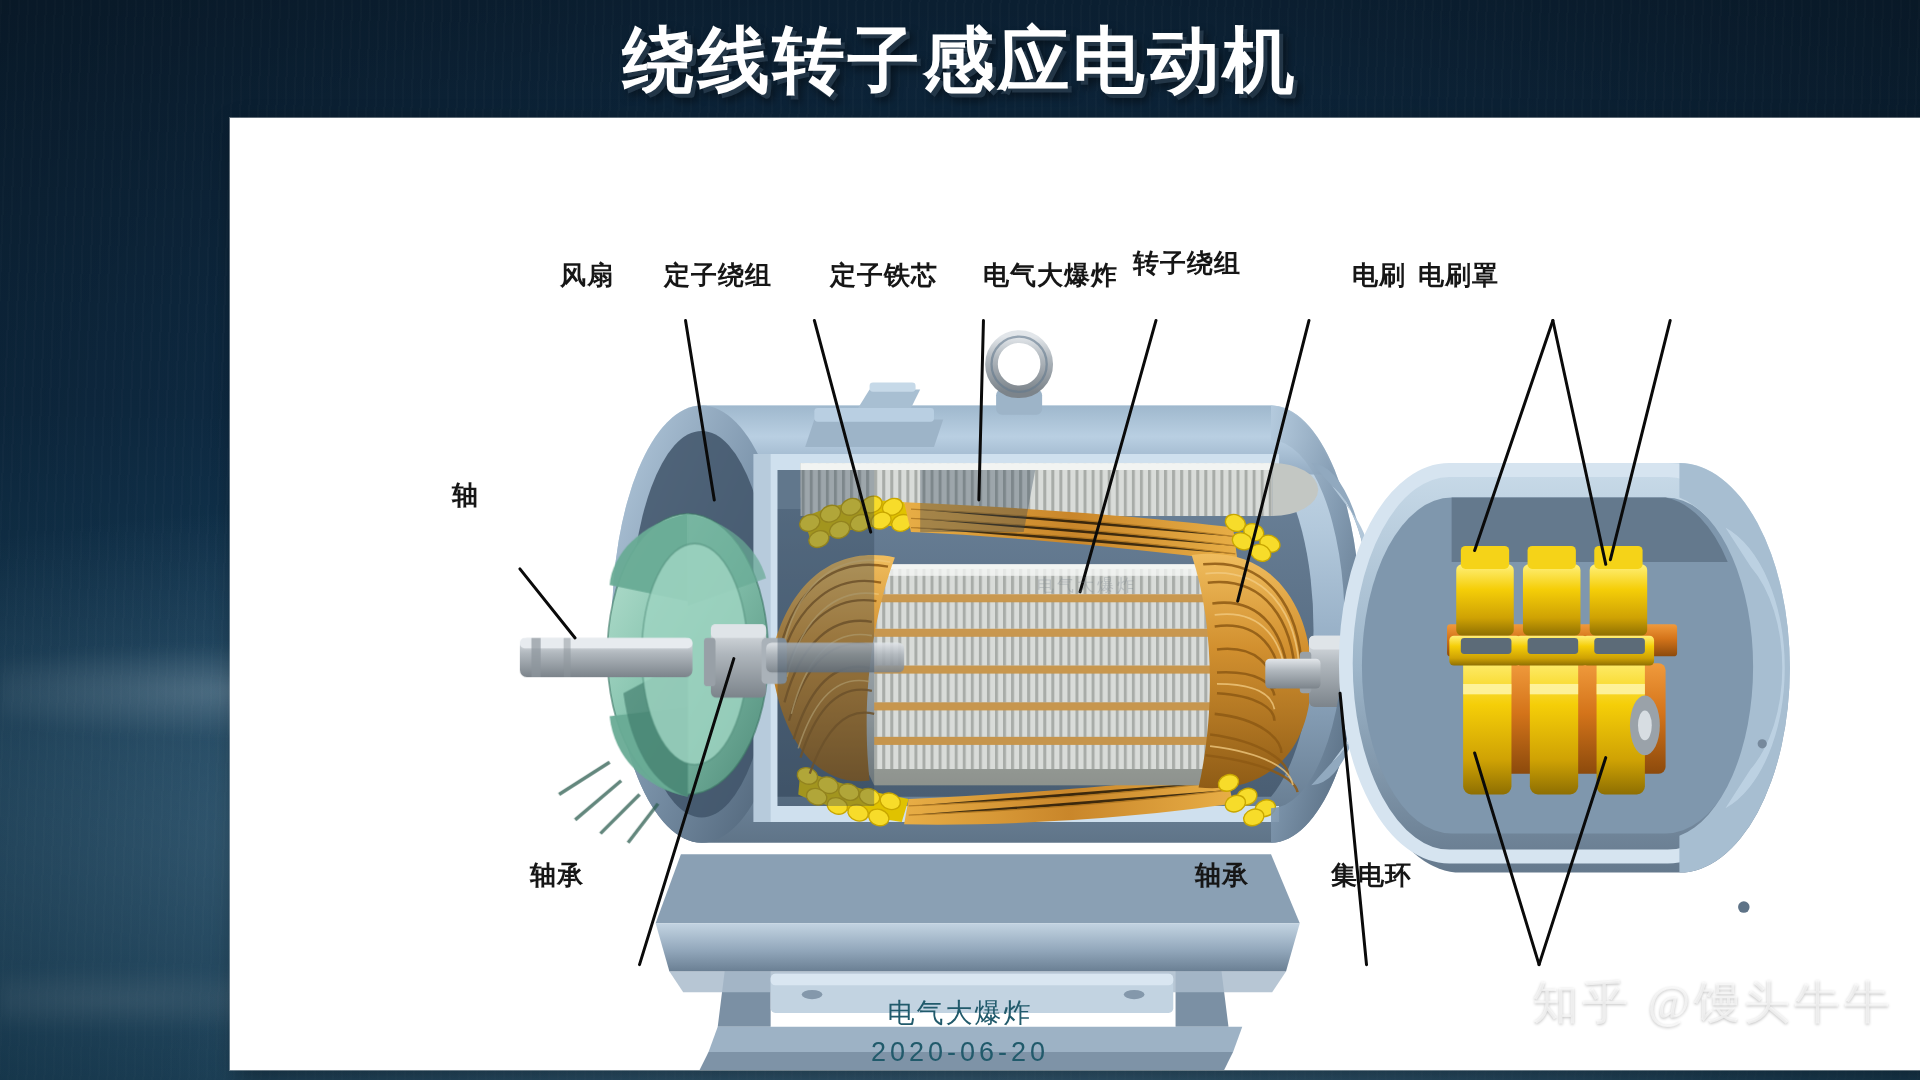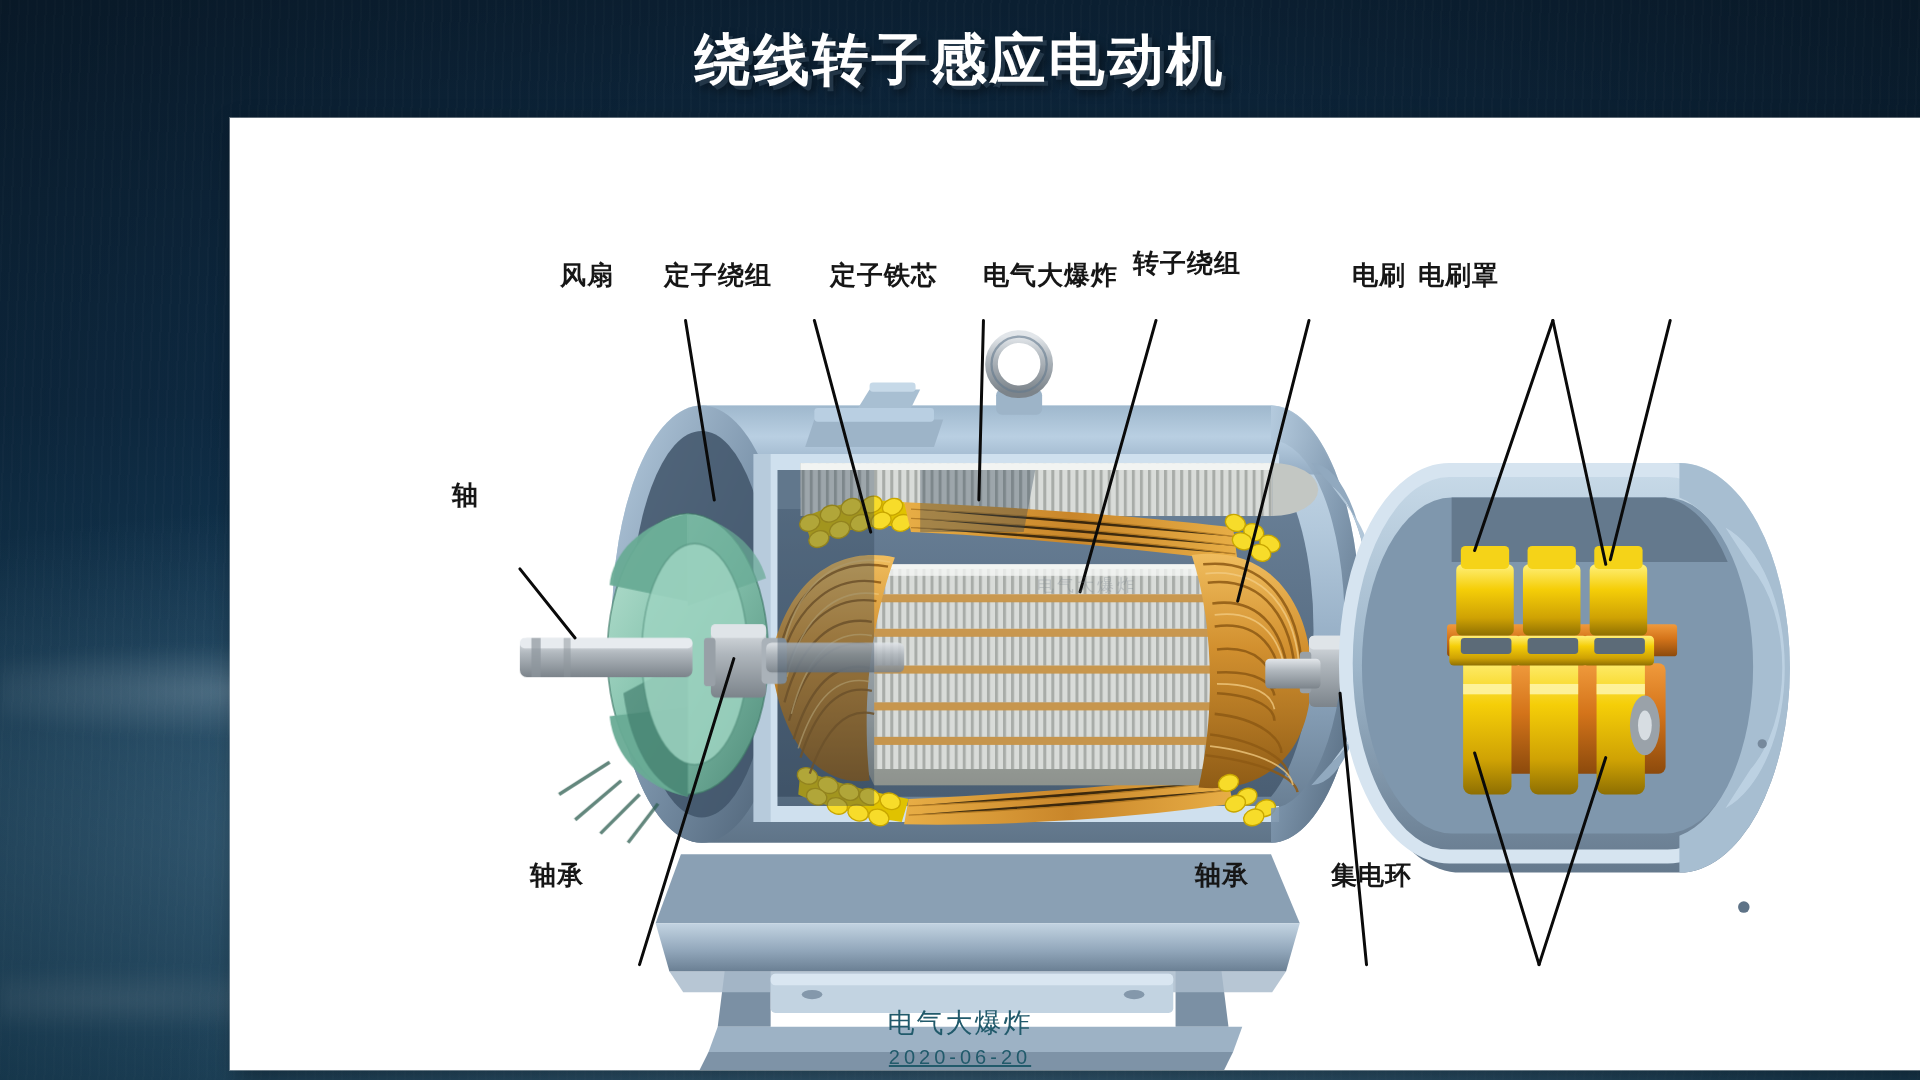--- a/index.html
+++ b/index.html
@@ -43,21 +43,21 @@
   }
   .bg-vignette {
     position:absolute; inset:0;
     background:radial-gradient(ellipse 85% 78% at 50% 42%, rgba(0,0,0,0) 40%, rgba(0,0,0,.42) 100%);
   }
 
   
   #title {
     position:absolute; left:0; right:0; top:6px; height:110px;
     display:flex; align-items:center; justify-content:center;
-    font-size:56px; font-weight:bold; letter-spacing:3px;
+    font-size:72px; font-weight:bold; letter-spacing:3px;
     color:#ffffff; white-space:nowrap;
     text-shadow:
       4px 4px 0 rgba(40,60,78,.85),
       6px 7px 10px rgba(0,0,0,.55);
   }
 
   
   #panel {
     position:absolute; left:230px; top:118px; width:1714px; height:952px;
     background:#ffffff;
@@ -77,21 +77,21 @@
   
   #motor { position:absolute; inset:0; }
 
   
   #credit {
     position:absolute; left:0; right:0; bottom:8px;
     text-align:center; color:#215a6b;
     font-size:27px; line-height:1.45; letter-spacing:2px;
     font-family:"Liberation Sans","DejaVu Sans",sans-serif;
   }
-  #credit .date { letter-spacing:4px; font-size:20px;text-decoration:underline; }
+  #credit .date { letter-spacing:4px; font-size:27px; }
   #zhihu {
     position:absolute; right:26px; bottom:46px;
     font-size:46px; color:rgba(255,255,255,.62);
     letter-spacing:4px; white-space:nowrap;
     font-family:"Liberation Serif","DejaVu Serif",serif;
     text-shadow:0 1px 3px rgba(0,0,0,.25);
   }
   #ghost {
     position:absolute; left:50%; top:456px; transform:translateX(-50%);
     font-size:17px; color:rgba(120,130,140,.30); letter-spacing:3px;
@@ -546,14 +546,15 @@
       </div>
 
     <div id="ghost">电气大爆炸</div>
   </div>
 
   <div id="credit">
     <div>电气大爆炸</div>
     <div class="date">2020-06-20</div>
   </div>
 
+  <div id="zhihu">知乎 @馒头牛牛</div>
 
 </div>
 
 </body></html>

